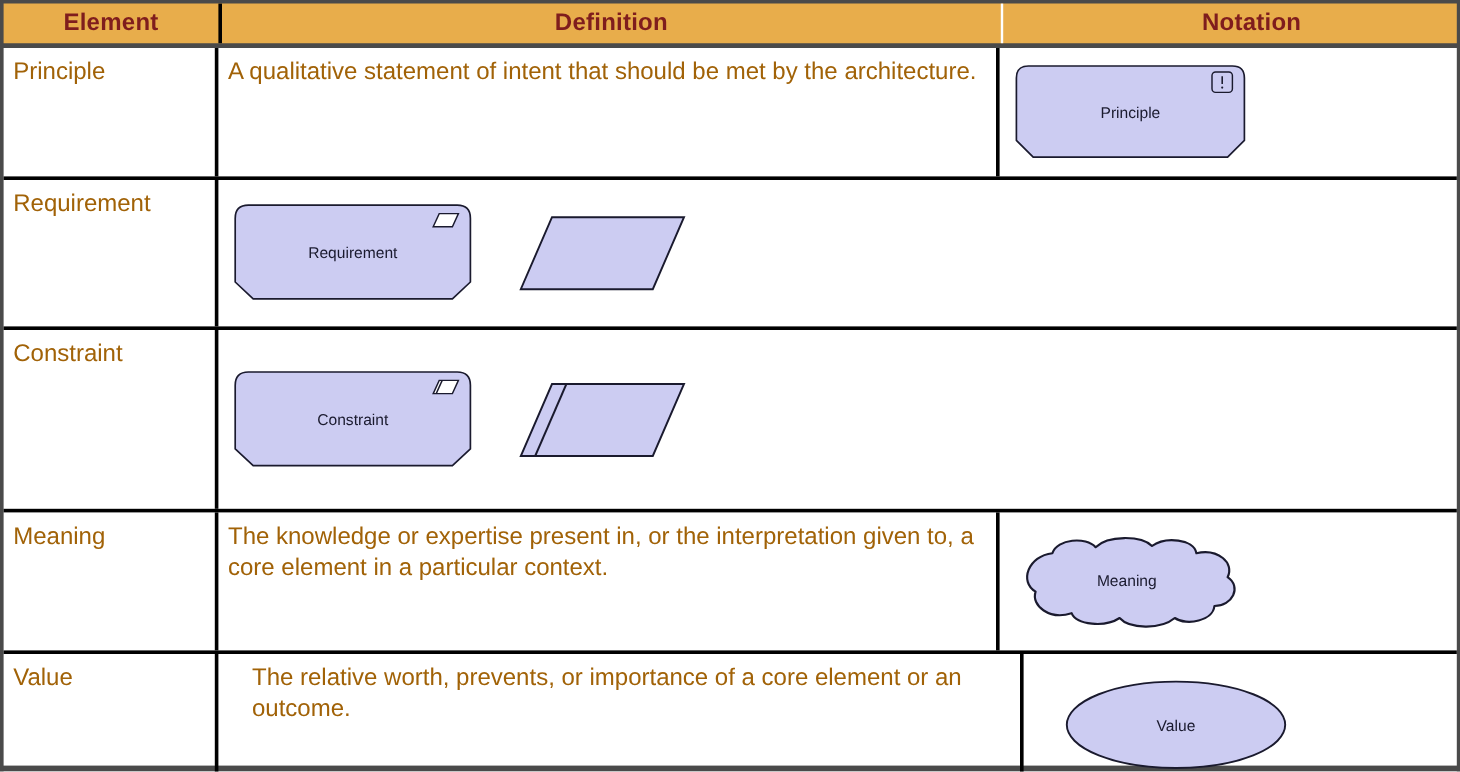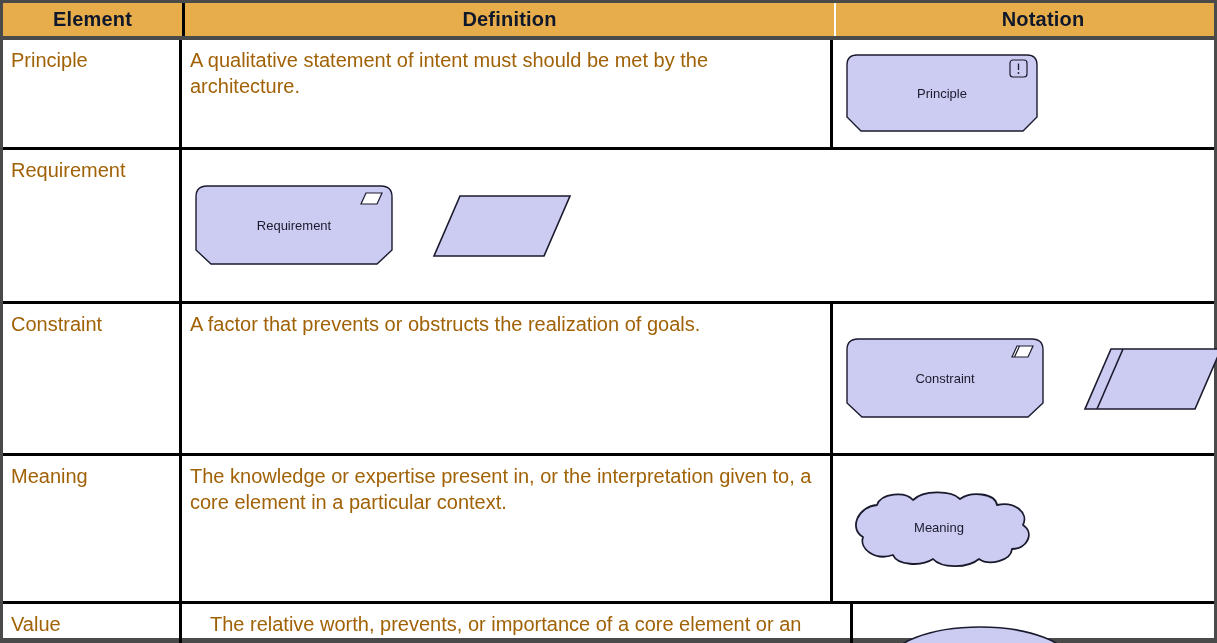--- a/index.html
+++ b/index.html
@@ -31,21 +31,21 @@
     display: flex;
     box-sizing: border-box;
     border: 3px solid #4a4a4a;
     border-bottom: 4px solid #4a4a4a;
     background: #e8ad4b;
   }
   .th {
     display: flex;
     align-items: center;
     justify-content: center;
-    color: #0f172a;
+    color: #7f1d1d;
     font-weight: bold;
     font-size: 20px;
     letter-spacing: 0.2px;
     box-sizing: border-box;
     height: 100%;
   }
   .th-element   { width: 182px; border-right: 3px solid #000000; }
   .th-definition{ width: 651px; border-right: 2px solid #ffffff; }
   .th-notation  { flex: 1 1 auto; margin-left: 36px; }
 
@@ -123,39 +123,39 @@
   <div class="thead">
     <div class="th th-element">Element</div>
     <div class="th th-definition">Definition</div>
     <div class="th th-notation">Notation</div>
   </div>
 
   <div class="tbody">
 
     <div class="row" style="height:110px">
       <div class="cell c-element">Principle</div>
-      <div class="cell c-definition">A qualitative statement of intent must should be met by the architecture.</div>
+      <div class="cell c-definition">A qualitative statement of intent that should be met by the architecture.</div>
       <div class="cell c-notation">
         <div class="notation-inner">
           <div class="nshape nshape-main">
             <svg width="190" height="78" viewBox="0 0 190 78">
               <path d="M 10 0 Q 0 0 0 10 L 0 62 L 14 76 L 176 76 L 190 62 L 190 10 Q 190 0 180 0 Z" fill="#ccccf2" stroke="#1a1a2e" stroke-width="1.4"></path>
               <g>
                 <rect x="163" y="5" width="17" height="17" rx="3" ry="3" fill="#ccccf2" stroke="#1a1a2e" stroke-width="1.2"></rect>
                 <line x1="171.5" y1="8.5" x2="171.5" y2="15" stroke="#1a1a2e" stroke-width="1.3"></line>
                 <circle cx="171.5" cy="18" r="0.9" fill="#1a1a2e"></circle>
               </g>
               <text class="shape-label" x="95" y="43" text-anchor="middle">Principle</text>
             </svg>
           </div>
         </div>
       </div>
     </div>
 
-    <div class="row" style="height:154px">
+    <div class="row" style="height:125px">
       <div class="cell c-element">Requirement</div>
       <div class="cell c-notation">
         <div class="notation-inner">
           <div class="nshape nshape-main">
             <svg width="196" height="80" viewBox="0 0 196 80">
               <path d="M 11 0 Q 0 0 0 11 L 0 64 L 15 78 L 181 78 L 196 64 L 196 11 Q 196 0 185 0 Z" fill="#ccccf2" stroke="#1a1a2e" stroke-width="1.4"></path>
               <g>
                 <path d="M 170 7 L 186 7 L 181 18 L 165 18 Z" fill="#ffffff" stroke="#1a1a2e" stroke-width="1.2"></path>
               </g>
               <text class="shape-label" x="98" y="44" text-anchor="middle">Requirement</text>
@@ -165,21 +165,20 @@
             <svg width="140" height="72" viewBox="0 0 140 72">
               <path d="M 28 6 L 138 6 L 112 66 L 2 66 Z" fill="#ccccf2" stroke="#1a1a2e" stroke-width="1.6"></path>
             </svg>
           </div>
         </div>
       </div>
     </div>
 
     <div class="row" style="height:152px">
       <div class="cell c-element">Constraint</div>
-      <div class="cell c-definition">A factor that prevents or obstructs the realization of goals.</div>
       <div class="cell c-notation">
         <div class="notation-inner">
           <div class="nshape nshape-main">
             <svg width="196" height="80" viewBox="0 0 196 80">
               <path d="M 11 0 Q 0 0 0 11 L 0 64 L 15 78 L 181 78 L 196 64 L 196 11 Q 196 0 185 0 Z" fill="#ccccf2" stroke="#1a1a2e" stroke-width="1.4"></path>
               <g>
                 <path d="M 170 7 L 186 7 L 181 18 L 165 18 Z" fill="#ffffff" stroke="#1a1a2e" stroke-width="1.2"></path>
                 <line x1="172.5" y1="7" x2="167.5" y2="18" stroke="#1a1a2e" stroke-width="1.2"></line>
               </g>
               <text class="shape-label" x="98" y="44" text-anchor="middle">Constraint</text>
@@ -188,21 +187,21 @@
           <div class="nshape nshape-alt">
             <svg width="140" height="72" viewBox="0 0 140 72">
               <path d="M 28 6 L 138 6 L 112 66 L 2 66 Z" fill="#ccccf2" stroke="#1a1a2e" stroke-width="1.6"></path>
               <line x1="40" y1="6" x2="14" y2="66" stroke="#1a1a2e" stroke-width="1.6"></line>
             </svg>
           </div>
         </div>
       </div>
     </div>
 
-    <div class="row" style="height:148px">
+    <div class="row" style="height:118px">
       <div class="cell c-element">Meaning</div>
       <div class="cell c-definition">The knowledge or expertise present in, or the interpretation given to, a core element in a particular context.</div>
       <div class="cell c-notation">
         <div class="notation-inner">
           <div class="nshape nshape-main">
             <svg width="190" height="76" viewBox="0 0 190 76">
               <path d="M 30 14
                        C 34 2 58 0 66 9
                        C 76 -1 104 -1 113 8
                        C 124 0 148 2 150 14

